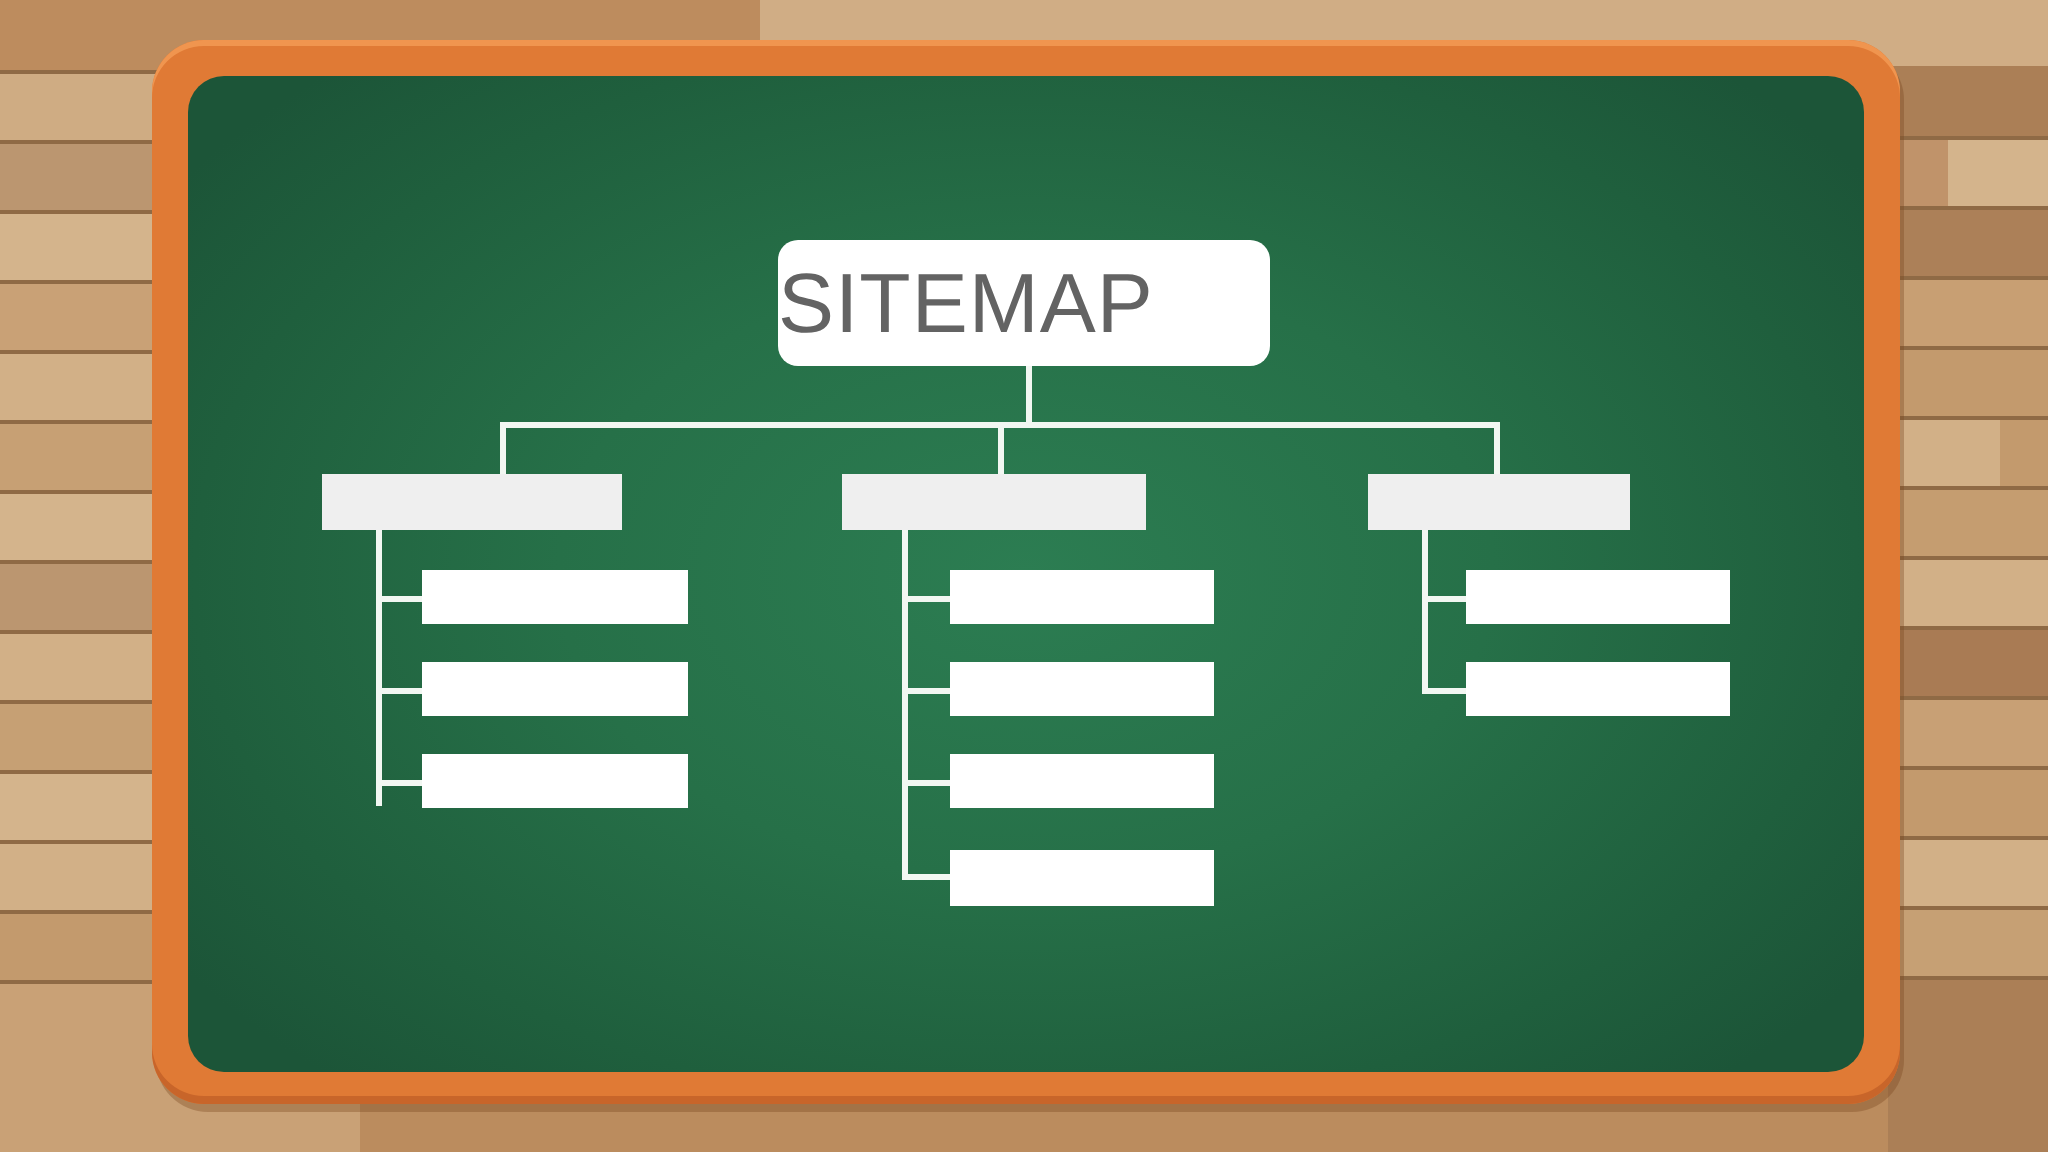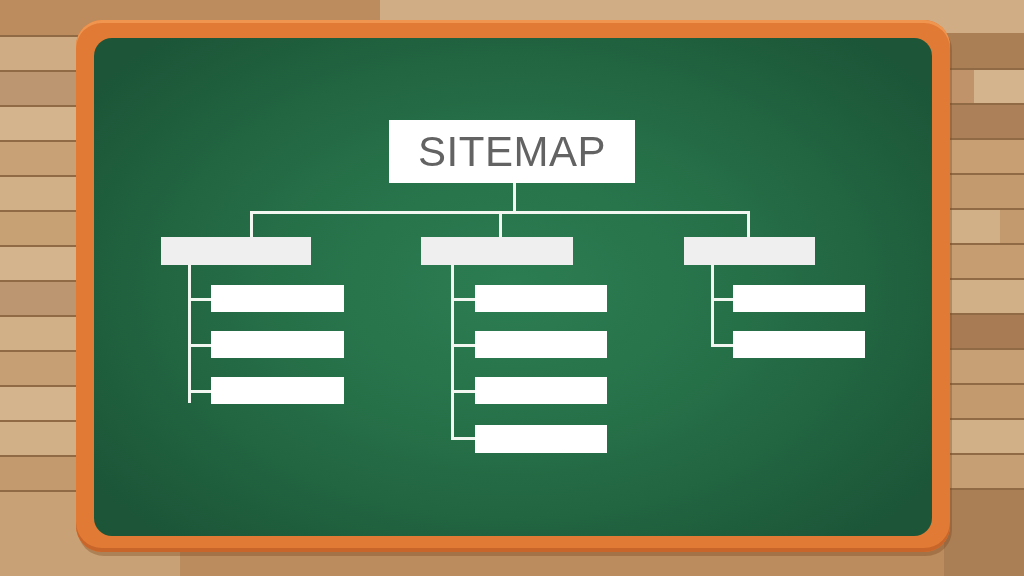--- a/index.html
+++ b/index.html
@@ -5,21 +5,21 @@
   html, body { margin:0; padding:0; }
   body { width:1024px; height:576px; overflow:hidden; position:relative; background:#c9a57a; font-family:"Liberation Sans", sans-serif; }
   .wood { position:absolute; inset:0; }
   .plank { position:absolute; border-bottom:2px solid #8f6a45; box-sizing:border-box; }
   .frame { position:absolute; left:76px; top:20px; width:874px; height:532px; background:#e07a35; border-radius:26px; box-shadow: inset 0 3px 0 #f0954f, inset 0 -4px 0 #c8652a, 2px 4px 0 rgba(120,70,30,0.35); }
   .board { position:absolute; left:18px; top:18px; width:838px; height:498px; border-radius:18px;
     background: radial-gradient(ellipse 62% 68% at 50% 50%, #2c7d52 0%, #267048 45%, #1f5f3d 80%, #1c5538 100%);
     overflow:hidden; }
   .box { position:absolute; background:#ffffff; }
   .box.parent { background:#efefef; }
-  .title-box { display:flex; align-items:center; justify-content:center; color:#636363; font-size:42px; letter-spacing:0.5px; background:#ffffff; }
+  .title-box { display:flex; align-items:center; justify-content:flex-start; color:#636363; font-size:42px; letter-spacing:0.5px; background:#ffffff;border-radius:10px; }
   .line { position:absolute; background:#f2f7f2; }
 </style>
 </head>
 <body>
 
 <div class="wood">
 
   <div class="plank" style="left:0;top:0;width:380px;height:37px;background:#bd8c5e;"></div>
   <div class="plank" style="left:380px;top:0;width:644px;height:37px;background:#d0ad85;border-bottom:none;"></div>
 

